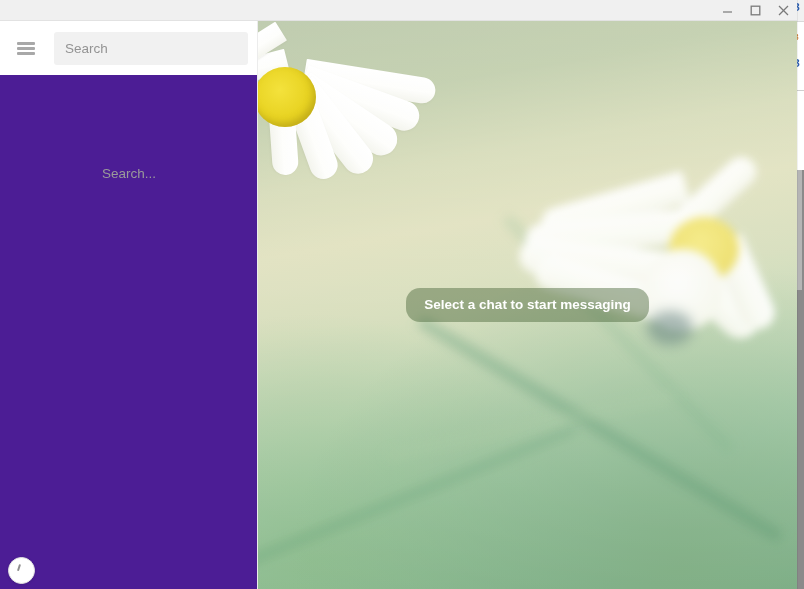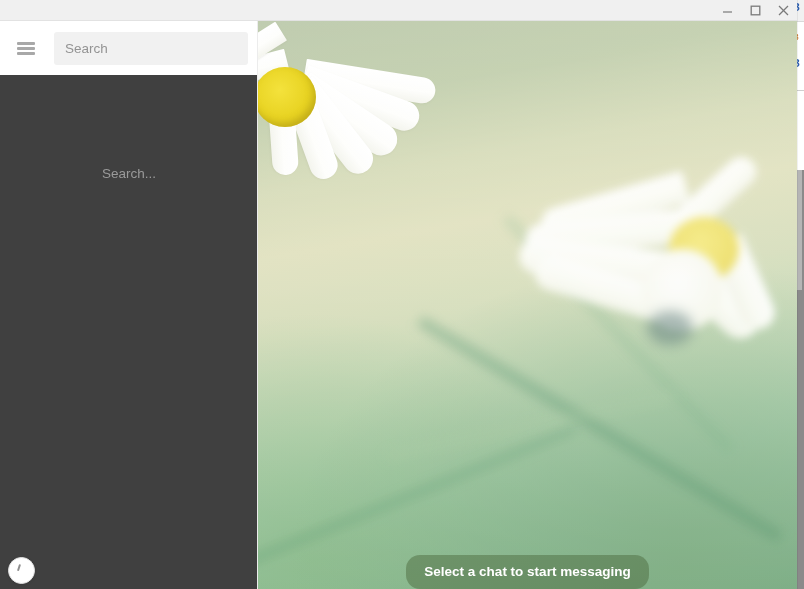--- a/index.html
+++ b/index.html
@@ -117,21 +117,21 @@
     width: 797px;
     height: 568px;
     display: flex;
   }
 
   
   #sidebar {
     position: relative;
     width: 258px;
     height: 568px;
-    background: #404040;
+    background: #4c1d95;
     flex: 0 0 258px;
   }
 
   #sidebar-topbar {
     position: absolute;
     top: 0; left: 0;
     width: 258px;
     height: 54px;
     display: flex;
     align-items: center;
@@ -396,21 +396,21 @@
     background:
       linear-gradient(180deg, rgba(255,255,255,0.34) 0%, rgba(255,255,255,0.30) 45%, rgba(255,255,255,0.16) 100%);
     pointer-events: none;
   }
 
   
   #empty-state {
     position: absolute;
     inset: 0;
     display: flex;
-    align-items: flex-end;
+    align-items: center;
     justify-content: center;
     pointer-events: none;
   }
   #empty-state-pill {
     background: rgba(70,100,55,0.45);
     color: #ffffff;
     font-size: 13.5px;
     font-weight: bold;
     line-height: 1;
     padding: 10px 18px 11px;

